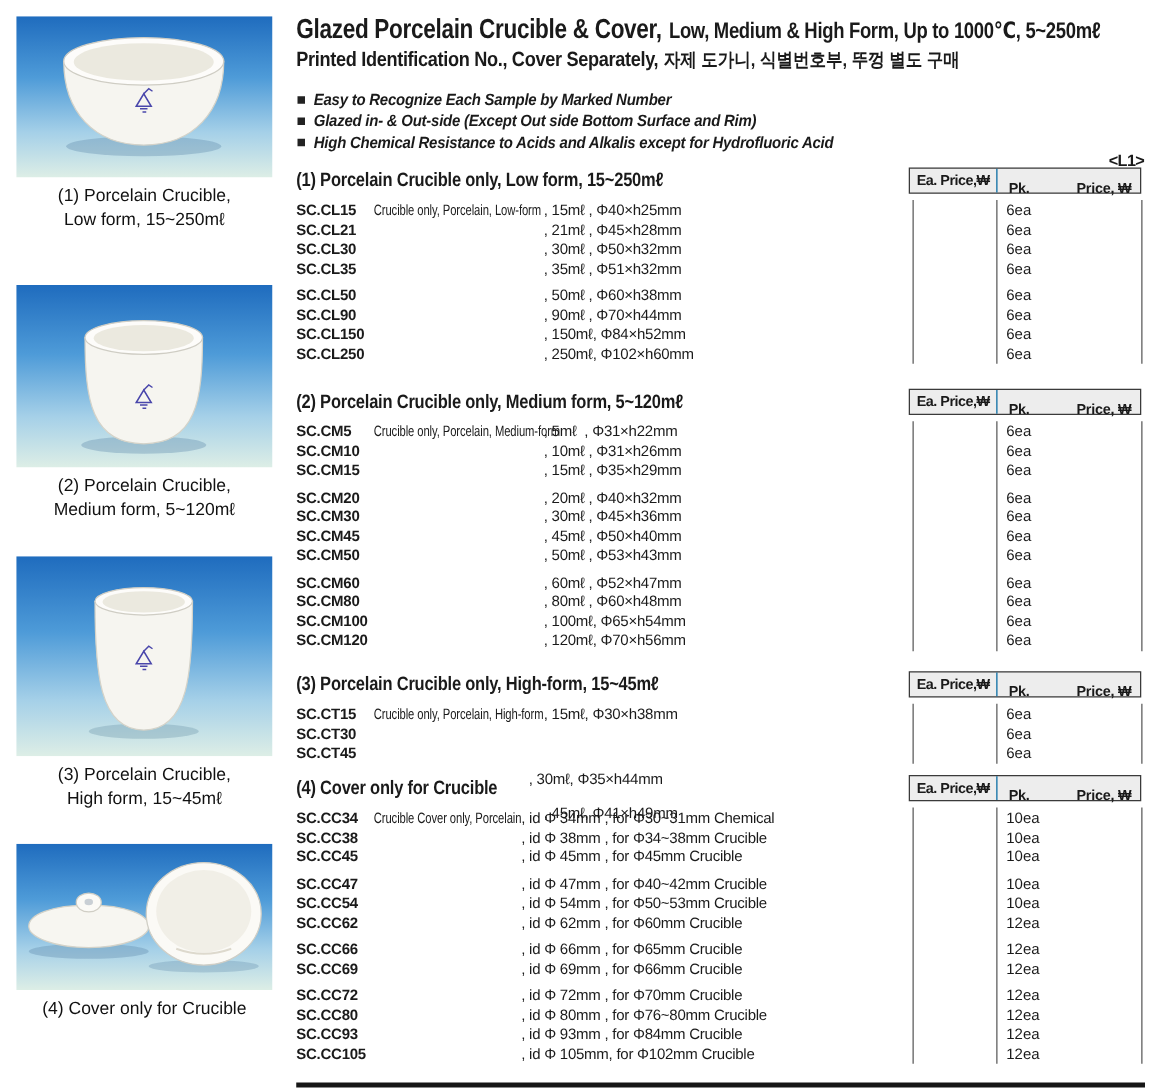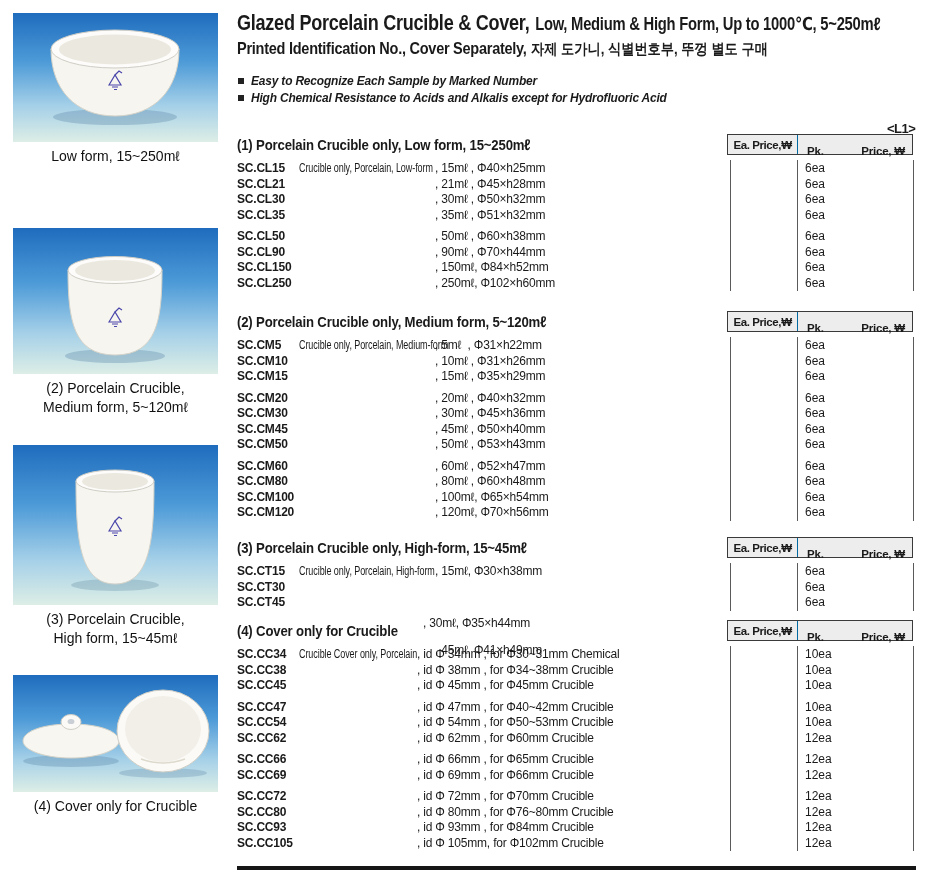--- a/index.html
+++ b/index.html
@@ -66,20 +66,21 @@
       <path d="M38,36 C38,76 62,103 102,103 C142,103 166,76 166,36 Z" fill="#f6f5f0" stroke="#d4d2c8" stroke-width="1"></path>
       <ellipse cx="102" cy="36" rx="64" ry="19" fill="#fdfcfa" stroke="#cfcdc4" stroke-width="1"></ellipse>
       <ellipse cx="102" cy="36.5" rx="56" ry="15" fill="#ebe9df"></ellipse>
       <g transform="translate(96,62)" stroke="#4a47ab" fill="none" stroke-width="1.2">
         <path d="M0,10 L6,0 L12,10 Z"></path>
           <path d="M6,0 L10,-4 L13,-2"></path>
           <path d="M3,12 h6 M5,14.5 h3"></path>
       </g>
     </svg>
     <div class="figcap">
+      <div>(1) Porcelain Crucible,</div>
       <div>Low form, 15~250mℓ</div>
     </div>
   </div>
 
   <div class="figure" id="fig1">
     <svg width="205" height="146" viewBox="0 0 205 146">
       <defs>
           <linearGradient id="bg1" x1="0" y1="0" x2="0" y2="1">
         <stop offset="0" stop-color="#1f6cbe"></stop>
             <stop offset="0.38" stop-color="#4e9bd8"></stop>
@@ -161,20 +162,21 @@
     <div class="title-line">
       <span class="t-main">Glazed Porcelain Crucible &amp; Cover,</span><span class="t-sub">Low, Medium &amp; High Form, Up to 1000℃, 5~250mℓ</span>
     </div>
 
     <div class="subtitle-line">
       <span class="st-en">Printed Identification No., Cover Separately,</span><span class="st-kr">자제 도가니, 식별번호부, 뚜껑 별도 구매</span>
     </div>
 
     <ul class="features">
       <li><span class="f-bullet"></span><span class="f-text">Easy to Recognize Each Sample by Marked Number</span></li>
+      <li><span class="f-bullet"></span><span class="f-text">Glazed in- &amp; Out-side (Except Out side Bottom Surface and Rim)</span></li>
       <li><span class="f-bullet"></span><span class="f-text">High Chemical Resistance to Acids and Alkalis except for Hydrofluoric Acid</span></li>
     </ul>
 
     <div class="pageref">&lt;L1&gt;</div>
 
     <div class="section" id="sec0">
         <div class="sec-head"><h3 class="sec-title">(1) Porcelain Crucible only, Low form, 15~250mℓ</h3><div class="price-head">
             <div class="ph-c1">Ea. Price,₩</div>
             <div class="ph-c2">
               <span>Pk.</span>

